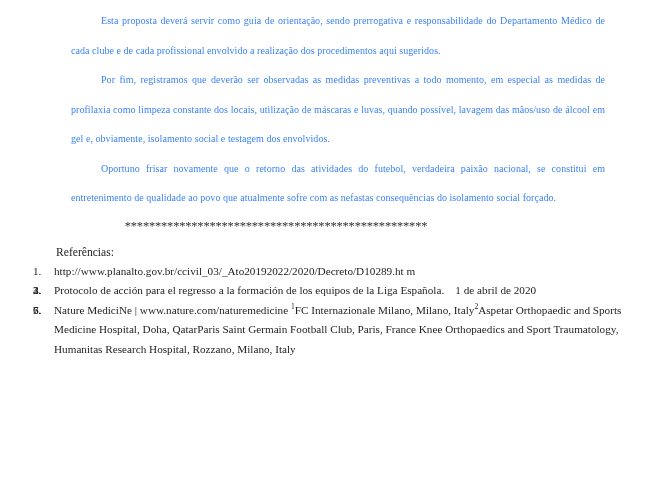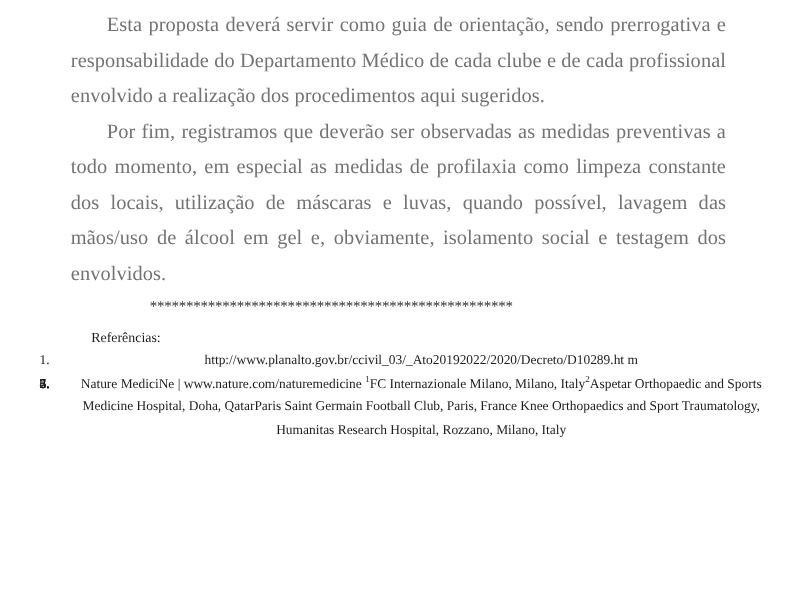--- a/index.html
+++ b/index.html
@@ -21,43 +21,43 @@
     box-sizing: border-box;
     padding: 0;
     background: #fff;
   }
   .body-block {
     padding-left: 55px;
     padding-right: 55px;
     padding-top: 6px;
   }
   p.para {
-    margin: 0 0 0 4px;
+    margin: 0 0 0 16px;
     text-align: justify;
     text-indent: 30px;
-    font-size: 17px;
+    font-size: 10px;
     line-height: 29.5px;
     letter-spacing: 0.05px;
-    color: #737373;
+    color: #3b82f6;
   }
   .sep-line {
     margin: 0;
     text-align: center;
     font-size: 12.5px;
     line-height: 26px;
     letter-spacing: -0.2px;
     color: #303030;
     padding-left: 10px;
     padding-right: 118px;
     white-space: nowrap;
     overflow: hidden;
   }
   .refs-heading {
     margin: 4px 0 0 0;
-    padding-left: 76px;
+    padding-left: 56px;
     font-size: 11.6px;
     line-height: 19px;
     color: #1d1d1d;
   }
   ol.refs {
     list-style: none;
     margin: 0;
     padding: 0;
     font-size: 11.2px;
   }
@@ -75,58 +75,59 @@
     left: 33px;
     top: 0;
     width: 18px;
     text-align: left;
     font-size: 11.2px;
     color: #1d1d1d;
   }
   .reftext {
     display: block;
     white-space: pre-wrap;
-    text-align: center;
   }
   sup {
     font-size: 7.6px;
     vertical-align: super;
     line-height: 0;
   }
   .ref7 {
     line-height: 19.6px;
   }
 </style>
 </head>
 <body>
 
 <div class="page">
 
   <div class="body-block">
     <p class="para">Esta proposta deverá servir como guia de orientação, sendo prerrogativa e responsabilidade do Departamento Médico de cada clube e de cada profissional envolvido a realização dos procedimentos aqui sugeridos.</p>
     <p class="para">Por fim, registramos que deverão ser observadas as medidas preventivas a todo momento, em especial as medidas de profilaxia como limpeza constante dos locais, utilização de máscaras e luvas, quando possível, lavagem das mãos/uso de álcool em gel e, obviamente, isolamento social e testagem dos envolvidos.</p>
+    <p class="para">Oportuno frisar novamente que o retorno das atividades do futebol, verdadeira paixão nacional, se constitui em entretenimento de qualidade ao povo que atualmente sofre com as nefastas consequências do isolamento social forçado.</p>
   </div>
 
   <div class="sep-line">**************************************************</div>
 
   <div class="refs-heading">Referências:</div>
 
   <ol class="refs">
     <li>
       <span class="num">1.</span>
       <span class="reftext">http://www.planalto.gov.br/ccivil_03/_Ato20192022/2020/Decreto/D10289.ht m</span>
     </li>
     <li>
       <span class="num">2.</span>
     </li>
     <li>
       <span class="num">3.</span>
     </li>
     <li>
       <span class="num">4.</span>
+      <span class="reftext">Protocolo de acción para el regresso a la formación de los equipos de la Liga Española.    1 de abril de 2020</span>
     </li>
     <li>
       <span class="num">5.</span>
     </li>
     <li>
       <span class="num">6.</span>
     </li>
     <li class="ref7">
       <span class="num">7.</span>
       <span class="reftext">Nature MediciNe | www.nature.com/naturemedicine <sup>1</sup>FC Internazionale Milano, Milano, Italy<sup>2</sup>Aspetar Orthopaedic and Sports Medicine Hospital, Doha, QatarParis Saint Germain Football Club, Paris, France Knee Orthopaedics and Sport Traumatology, Humanitas Research Hospital, Rozzano, Milano, Italy</span>

